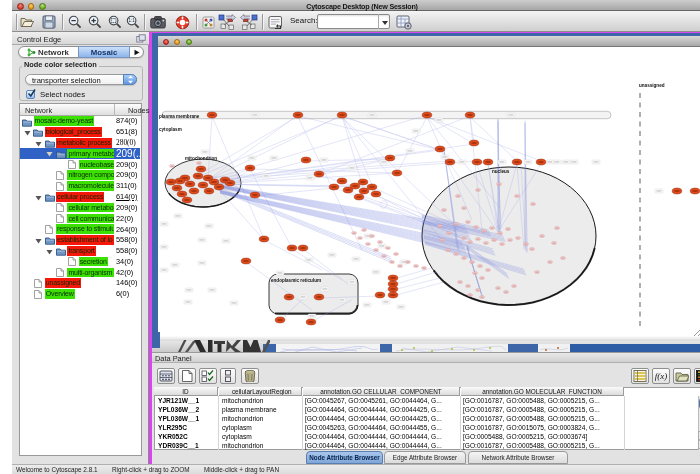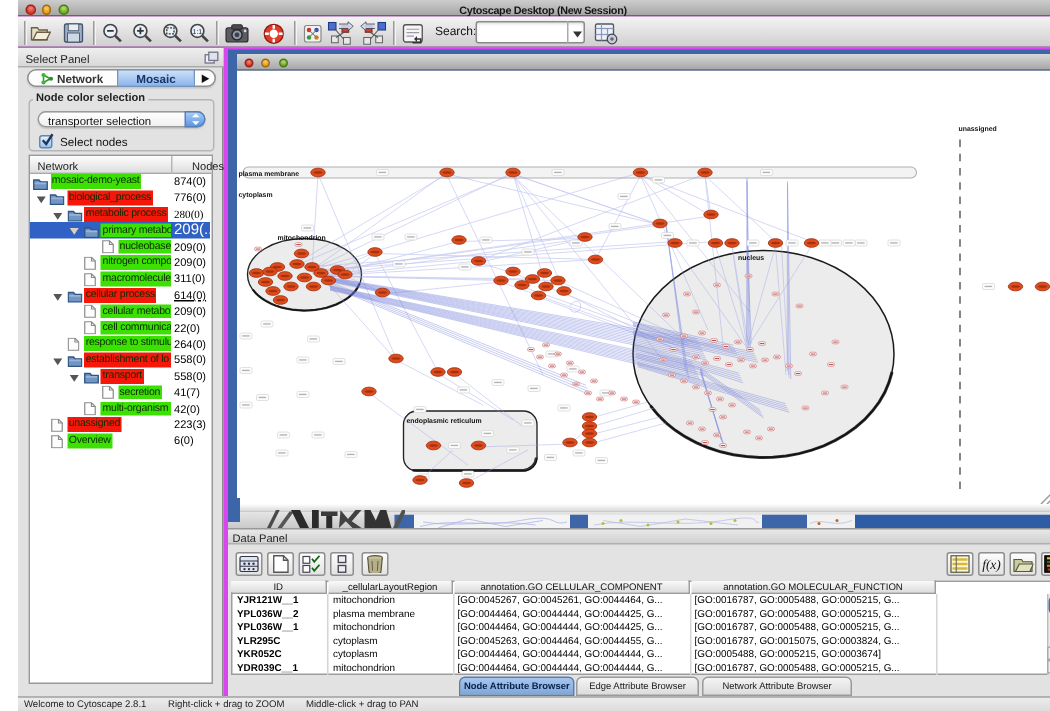--- a/index.html
+++ b/index.html
@@ -130,21 +130,21 @@
         <line x1="5" y1="2" x2="5" y2="13"></line>
         <line x1="9" y1="5" x2="9" y2="13"></line>
         <line x1="1" y1="9" x2="13" y2="9"></line>
       </g>
 <circle cx="12" cy="12" r="3.2" fill="#c8cdd6" stroke="#445" stroke-width="0.8"></circle>
 <circle cx="12" cy="12" r="1.2" fill="#667"></circle>
     </svg>
 
 <div style="position:absolute;left:0;top:32px;width:137px;height:432px;background:#e2e2e2;border-right:1px solid #8a8a8a;"></div>
 <div style="position:absolute;left:0;top:32px;width:137px;height:13px;background:linear-gradient(#efefef,#d8d8d8);border-bottom:1px solid #aaa;"></div>
-<div style="position:absolute;left:5px;top:34.5px;font-size:7.6px;color:#222;">Select Panel</div>
+<div style="position:absolute;left:5px;top:34.5px;font-size:7.6px;color:#222;">Control Edge</div>
 <svg style="position:absolute;left:124px;top:34px" width="10" height="9" viewBox="0 0 10 9">
  <rect x="0.8" y="2.5" width="6" height="5.5" fill="#eef" stroke="#778" stroke-width="0.9"></rect>
  <rect x="3.2" y="0.8" width="6" height="5.5" fill="#dde4ef" stroke="#778" stroke-width="0.9"></rect>
     </svg>
 
 <div style="position:absolute;left:6px;top:45.5px;width:126px;height:12px;background:#fdfdfd;border:1px solid #8f8f8f;border-radius:6px;box-shadow:0 1px 1px #00000022;"></div>
 <div style="position:absolute;left:66px;top:45.5px;width:52px;height:12px;background:linear-gradient(#cde0f8,#8cb5ec);border:1px solid #7795bd;"></div>
 <svg style="position:absolute;left:15px;top:47.5px" width="9" height="9" viewBox="0 0 9 9">
  <g stroke="#2f9e2f" stroke-width="1">
         <line x1="2" y1="2" x2="6.5" y2="4.5"></line>
@@ -190,21 +190,21 @@
         <div style="position:absolute;left:21.5px;top:116.4px;height:9.6px;max-width:80px;overflow:hidden;background:#3ce103;color:#0c2a00;font-size:7px;line-height:9.6px;letter-spacing:-0.15px;white-space:nowrap;padding:0 1px;">mosaic-demo-yeast</div>
         <div style="position:absolute;left:104px;top:116.4px;color:#000;font-size:7.4px;line-height:9.6px;white-space:nowrap;">874(0)</div>
 <svg style="position:absolute;left:11.8px;top:129.8px" width="7" height="6" viewBox="0 0 7 6">
           <path d="M0.5 1 L6.5 1 L3.5 5.5 Z" fill="#555"></path>
         </svg>
         <svg style="position:absolute;left:21.3px;top:128.3px" width="10" height="9" viewBox="0 0 10 9">
           <path d="M0.5 2 L4 2 L5 3.2 L9.5 3.2 L9.5 8.2 L0.5 8.2 Z" fill="#7296c4" stroke="#2f5585" stroke-width="0.9"></path>
           <path d="M1.2 4.2 L8.8 4.2" stroke="#9ab4d8" stroke-width="1.2"></path>
         </svg>
         <div style="position:absolute;left:32.8px;top:127.2px;height:9.6px;max-width:69px;overflow:hidden;background:#f5180a;color:#0c2a00;font-size:7px;line-height:9.6px;letter-spacing:-0.15px;white-space:nowrap;padding:0 1px;">biological_process</div>
-        <div style="position:absolute;left:104px;top:127.2px;color:#000;font-size:7.4px;line-height:9.6px;white-space:nowrap;">776(0)</div>
+        <div style="position:absolute;left:104px;top:127.2px;color:#000;font-size:7.4px;line-height:9.6px;white-space:nowrap;">651(8)</div>
 <svg style="position:absolute;left:23.1px;top:140.6px" width="7" height="6" viewBox="0 0 7 6">
           <path d="M0.5 1 L6.5 1 L3.5 5.5 Z" fill="#555"></path>
         </svg>
         <svg style="position:absolute;left:32.6px;top:139.1px" width="10" height="9" viewBox="0 0 10 9">
           <path d="M0.5 2 L4 2 L5 3.2 L9.5 3.2 L9.5 8.2 L0.5 8.2 Z" fill="#7296c4" stroke="#2f5585" stroke-width="0.9"></path>
           <path d="M1.2 4.2 L8.8 4.2" stroke="#9ab4d8" stroke-width="1.2"></path>
         </svg>
         <div style="position:absolute;left:44.1px;top:138.0px;height:9.6px;max-width:58px;overflow:hidden;background:#f5180a;color:#0c2a00;font-size:7px;line-height:9.6px;letter-spacing:-0.15px;white-space:nowrap;padding:0 1px;">metabolic process</div>
         <div style="position:absolute;left:104px;top:138.0px;color:#000;font-size:7.4px;line-height:9.6px;white-space:nowrap;font-family:Liberation Serif, serif;">280(0)</div>
 <div style="position:absolute;left:1px;top:148.4px;width:127px;height:10.8px;background:#2f62c4;"></div>
@@ -278,33 +278,33 @@
           <path d="M0.5 2 L4 2 L5 3.2 L9.5 3.2 L9.5 8.2 L0.5 8.2 Z" fill="#7296c4" stroke="#2f5585" stroke-width="0.9"></path>
           <path d="M1.2 4.2 L8.8 4.2" stroke="#9ab4d8" stroke-width="1.2"></path>
         </svg>
         <div style="position:absolute;left:55.4px;top:246.0px;height:9.6px;max-width:47px;overflow:hidden;background:#f5180a;color:#0c2a00;font-size:7px;line-height:9.6px;letter-spacing:-0.15px;white-space:nowrap;padding:0 1px;">transport</div>
         <div style="position:absolute;left:104px;top:246.0px;color:#000;font-size:7.4px;line-height:9.6px;white-space:nowrap;">558(0)</div>
 <svg style="position:absolute;left:55.7px;top:257.4px" width="8" height="9" viewBox="0 0 8 9">
           <path d="M0.5 0.5 L5 0.5 L7.5 3 L7.5 8.5 L0.5 8.5 Z" fill="#fdfdfd" stroke="#8a8a8a" stroke-width="0.8"></path>
           <path d="M5 0.5 L5 3 L7.5 3" fill="none" stroke="#8a8a8a" stroke-width="0.8"></path>
         </svg>
         <div style="position:absolute;left:66.7px;top:256.8px;height:9.6px;max-width:35px;overflow:hidden;background:#3ce103;color:#0c2a00;font-size:7px;line-height:9.6px;letter-spacing:-0.15px;white-space:nowrap;padding:0 1px;">secretion</div>
-        <div style="position:absolute;left:104px;top:256.8px;color:#000;font-size:7.4px;line-height:9.6px;white-space:nowrap;">41(7)</div>
+        <div style="position:absolute;left:104px;top:256.8px;color:#000;font-size:7.4px;line-height:9.6px;white-space:nowrap;">34(0)</div>
 <svg style="position:absolute;left:44.400000000000006px;top:268.20000000000005px" width="8" height="9" viewBox="0 0 8 9">
           <path d="M0.5 0.5 L5 0.5 L7.5 3 L7.5 8.5 L0.5 8.5 Z" fill="#fdfdfd" stroke="#8a8a8a" stroke-width="0.8"></path>
           <path d="M5 0.5 L5 3 L7.5 3" fill="none" stroke="#8a8a8a" stroke-width="0.8"></path>
         </svg>
         <div style="position:absolute;left:55.4px;top:267.6px;height:9.6px;max-width:47px;overflow:hidden;background:#3ce103;color:#0c2a00;font-size:7px;line-height:9.6px;letter-spacing:-0.15px;white-space:nowrap;padding:0 1px;">multi-organism pro</div>
         <div style="position:absolute;left:104px;top:267.6px;color:#000;font-size:7.4px;line-height:9.6px;white-space:nowrap;">42(0)</div>
 <svg style="position:absolute;left:21.8px;top:279.0px" width="8" height="9" viewBox="0 0 8 9">
           <path d="M0.5 0.5 L5 0.5 L7.5 3 L7.5 8.5 L0.5 8.5 Z" fill="#fdfdfd" stroke="#8a8a8a" stroke-width="0.8"></path>
           <path d="M5 0.5 L5 3 L7.5 3" fill="none" stroke="#8a8a8a" stroke-width="0.8"></path>
         </svg>
         <div style="position:absolute;left:32.8px;top:278.4px;height:9.6px;max-width:69px;overflow:hidden;background:#f5180a;color:#0c2a00;font-size:7px;line-height:9.6px;letter-spacing:-0.15px;white-space:nowrap;padding:0 1px;">unassigned</div>
-        <div style="position:absolute;left:104px;top:278.4px;color:#000;font-size:7.4px;line-height:9.6px;white-space:nowrap;">223(3)</div>
+        <div style="position:absolute;left:104px;top:278.4px;color:#000;font-size:7.4px;line-height:9.6px;white-space:nowrap;">146(0)</div>
 <svg style="position:absolute;left:21.8px;top:289.8px" width="8" height="9" viewBox="0 0 8 9">
           <path d="M0.5 0.5 L5 0.5 L7.5 3 L7.5 8.5 L0.5 8.5 Z" fill="#fdfdfd" stroke="#8a8a8a" stroke-width="0.8"></path>
           <path d="M5 0.5 L5 3 L7.5 3" fill="none" stroke="#8a8a8a" stroke-width="0.8"></path>
         </svg>
         <div style="position:absolute;left:32.8px;top:289.2px;height:9.6px;max-width:69px;overflow:hidden;background:#3ce103;color:#0c2a00;font-size:7px;line-height:9.6px;letter-spacing:-0.15px;white-space:nowrap;padding:0 1px;">Overview</div>
         <div style="position:absolute;left:104px;top:289.2px;color:#000;font-size:7.4px;line-height:9.6px;white-space:nowrap;">6(0)</div>
   </div>
 </div>
 
 <div style="position:absolute;left:140px;top:33px;width:560px;height:303px;background:#3d66a8;"></div>

